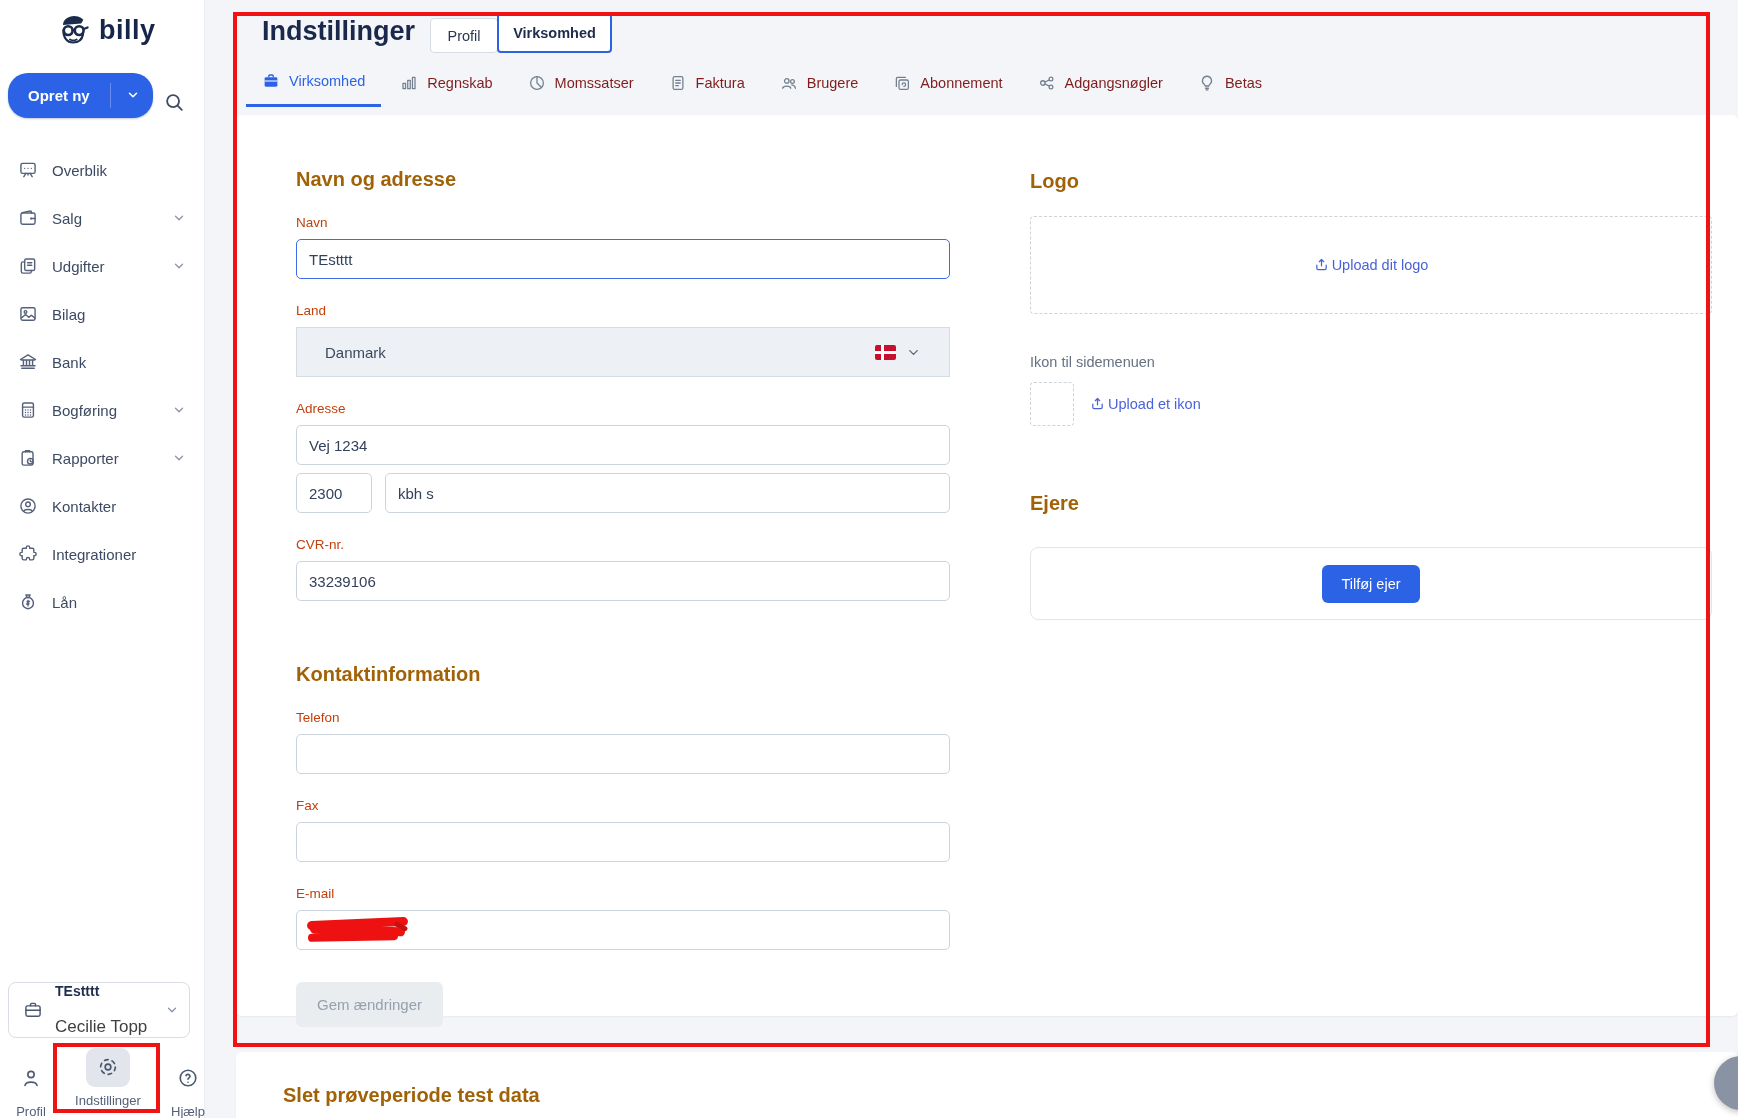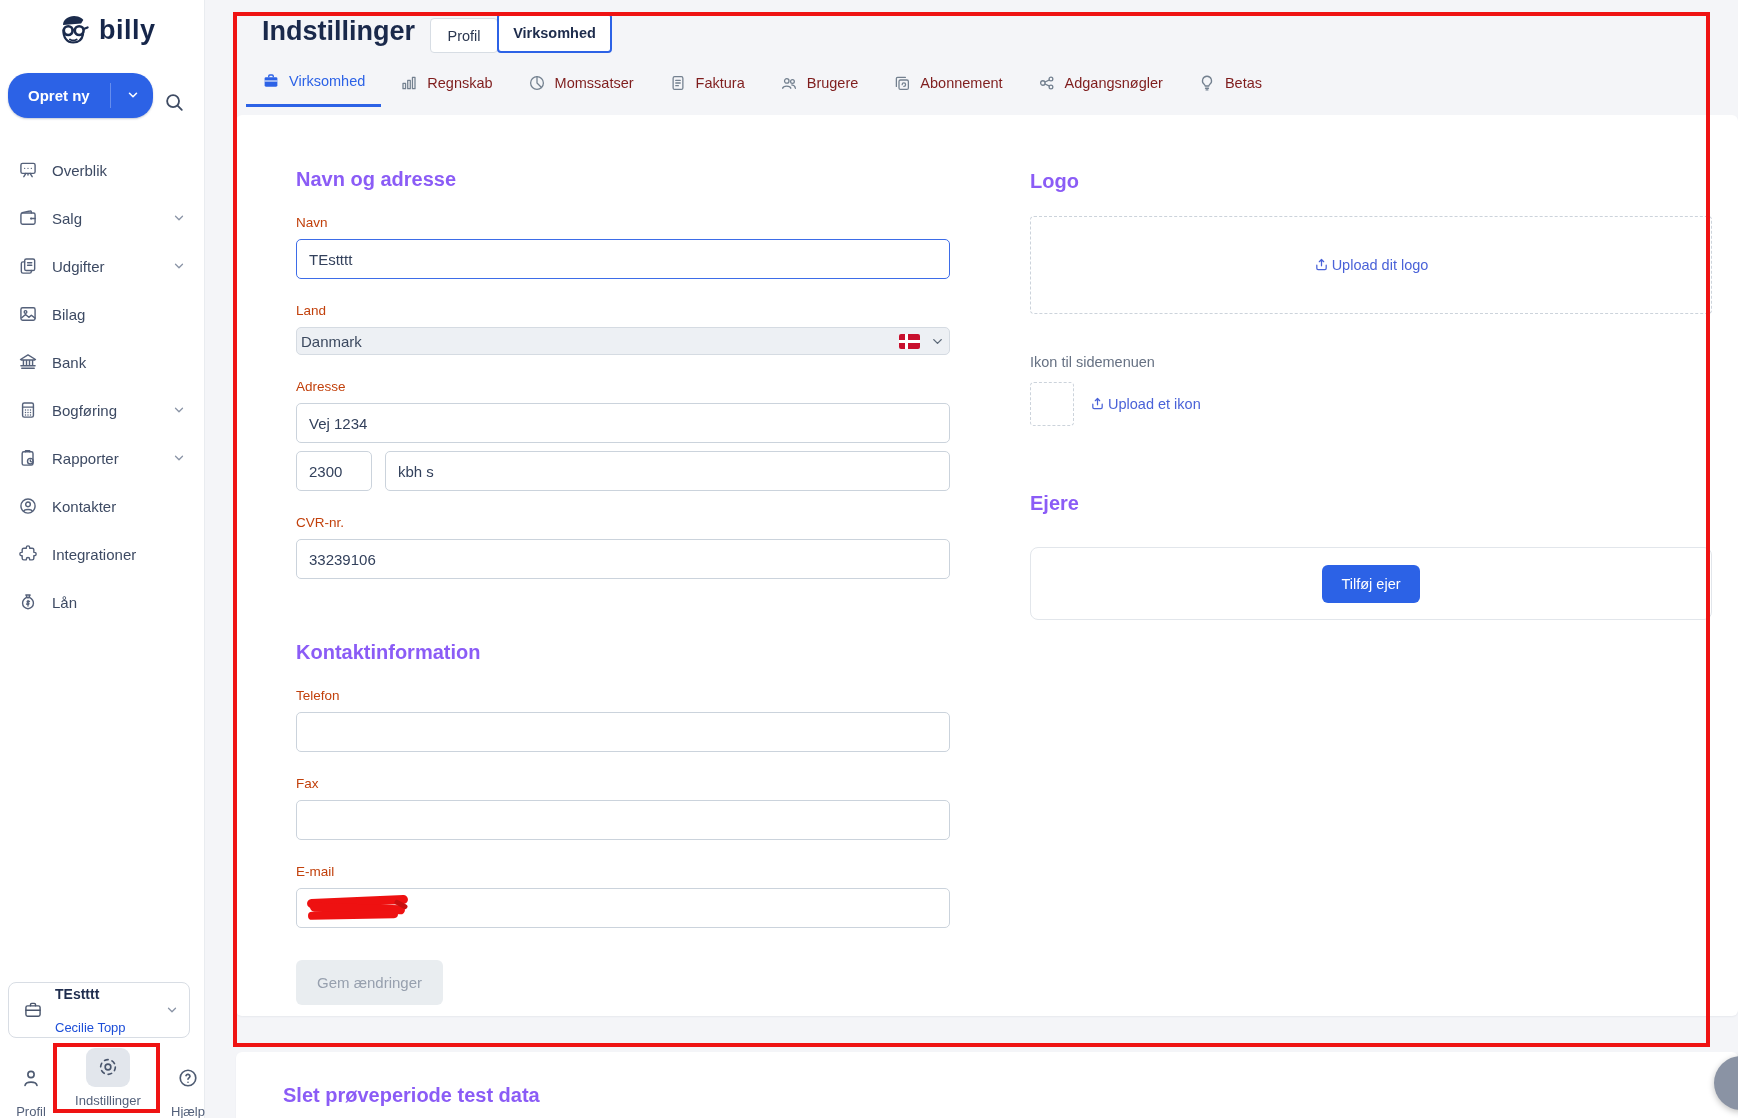--- a/index.html
+++ b/index.html
@@ -20,21 +20,21 @@
   .create-btn .chev { position:absolute; right:13px; top:15px; }
   .create-btn .sep { position:absolute; right:42px; top:10px; width:1px; height:25px; background:rgba(255,255,255,.28); }
   .search-btn { position:absolute; left:163px; top:85px; width:34px; height:34px; background:none; border:none; cursor:pointer; color:#3e4b63; }
   .nav { position:absolute; left:0; top:146px; width:100%; }
   .nav-item { position:relative; height:48px; display:flex; align-items:center; padding-left:18px; cursor:pointer; color:#55617a; }
   .nav-item .nav-label { font-size:15px; color:#3d4a63; margin-left:14px; }
   .nav-item .nav-chev { position:absolute; right:18px; color:#8a94a6; }
   .company-box { position:absolute; left:8px; top:982px; width:182px; height:56px; border:1px solid #d8dde4; border-radius:8px; background:#fff; display:flex; align-items:center; padding:0 10px 0 14px; cursor:pointer; }
   .company-texts { margin-left:12px; }
   .company-name { font-size:14px; font-weight:bold; color:#1f2d4e; }
-  .company-user { font-size:13px; color:#1d4ed8; margin-top:18px; }
+  .company-user { font-size:17px; color:#404040; margin-top:18px; }
   .company-box .nav-chev { margin-left:auto; color:#8a94a6; }
   .foot-item { position:absolute; text-align:center; cursor:pointer; color:#4e5b72; }
   .foot-item .ficon { display:flex; justify-content:center; align-items:center; height:40px; }
   .foot-label { font-size:13px; color:#53607a; margin-top:6px; }
   .gear-sq { width:44px; height:39px; background:#e2e6ec; border-radius:9px; display:flex; align-items:center; justify-content:center; color:#49556c; }
 
   
   .page-title { position:absolute; left:262px; top:16px; font-size:27px; font-weight:bold; color:#1a294b; z-index:6;}
   .scope-btn { position:absolute; background:#fff; font-family:inherit; font-size:14.5px; cursor:pointer; z-index:6; }
   .scope-profile { left:430px; top:18px; width:68px; height:35px; border:1px solid #d7dde4; border-radius:4px; color:#2b3750; }
@@ -44,30 +44,30 @@
   .tab { display:flex; align-items:center; gap:9px; padding:8px 16px 14px 16px; font-size:14.5px; color:#7f1d1d; cursor:pointer; }
   .tab .ticon { color:#73808f; }
   .tab.active { color:#2c62e6; border-bottom:3px solid #2c62e6; }
   .tab.active .ticon { color:#2c62e6; }
 
   
   .card { position:absolute; left:236px; top:115px; width:1502px; height:901px; background:#fff; border-radius:6px; box-shadow:0 1px 2px rgba(30,44,78,.06); z-index:3; }
   .card2 { position:absolute; left:236px; top:1052px; width:1502px; height:66px; background:#fff; border-radius:6px 6px 0 0; box-shadow:0 1px 2px rgba(30,44,78,.06); z-index:3; }
   .card2 h2 { position:absolute; left:47px; top:32px; }
 
-  h2 { font-size:20px; font-weight:bold; color:#8b5cf6; }
+  h2 { font-size:20px; font-weight:bold; color:#a16207; }
 
   .form-col { position:absolute; left:60px; top:53px; width:654px; }
   .lbl { display:block; font-size:13.5px; color:#c2410c; margin:24px 0 9px; }
   .inp { width:100%; height:40px; border:1px solid #cbd3dc; border-radius:5px; padding:0 12px; font-size:15px; color:#33415c; font-family:inherit; background:#fff; outline:none; }
   .inp.focused { border:1.5px solid #3d6ce8; }
   .zip-row { display:flex; gap:13px; margin-top:8px; }
   .zip { width:76px; }
   .city { flex:1; }
-  .select { height:28px; background:#edf0f4; border:1px solid #d5dbe2; border-radius:5px; display:flex; align-items:center; padding:0 4px; font-size:15px; color:#3c495f; cursor:pointer; }
+  .select { height:50px; background:#edf0f4; border:1px solid #d5dbe2; border-radius:0; display:flex; align-items:center; padding:0 28px; font-size:15px; color:#3c495f; cursor:pointer; }
   .select .flag { margin-left:auto; border-radius:2px; overflow:hidden; }
   .select .nav-chev { margin-left:10px; color:#5c6878; }
   .contact-title { margin-top:62px; }
   .email-wrap { position:relative; }
   .scribble { position:absolute; pointer-events:none; }
   .scr { position:absolute; background:#ee1111; border-radius:6px; }
   .save-btn { margin-top:32px; background:#e9edf0; color:#97a0ae; border:none; border-radius:6px; font-size:15px; font-family:inherit; padding:14px 21px; cursor:pointer; }
 
   .panel-col { position:absolute; left:794px; top:55px; width:682px; }
   .dash-box { margin-top:23px; height:98px; border:1.5px dashed #ccd3db; border-radius:4px; display:flex; align-items:center; justify-content:center; }

